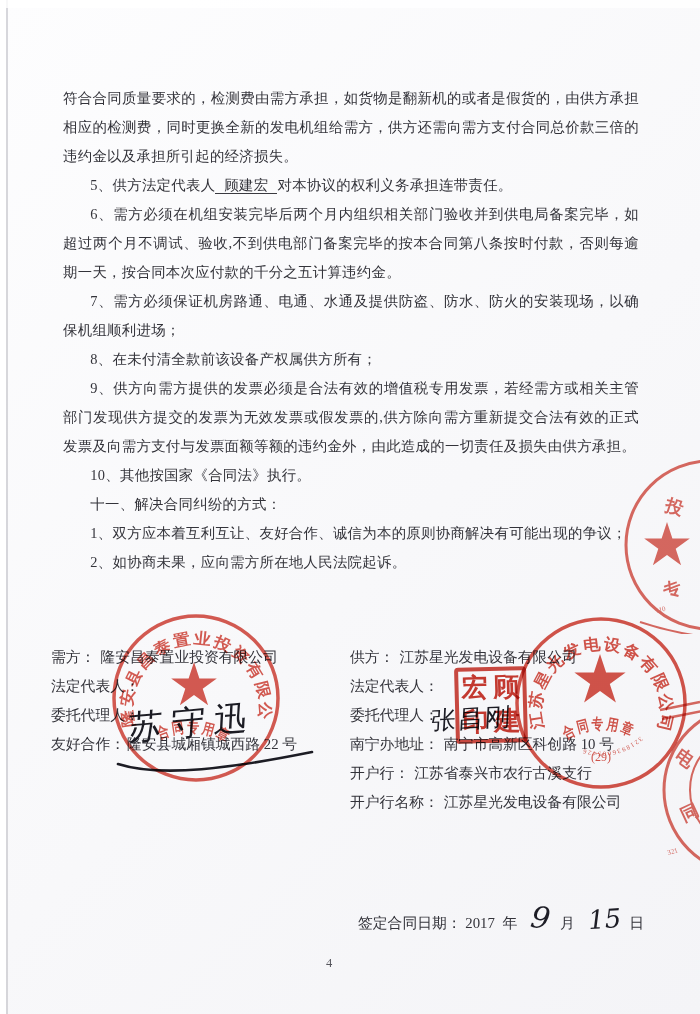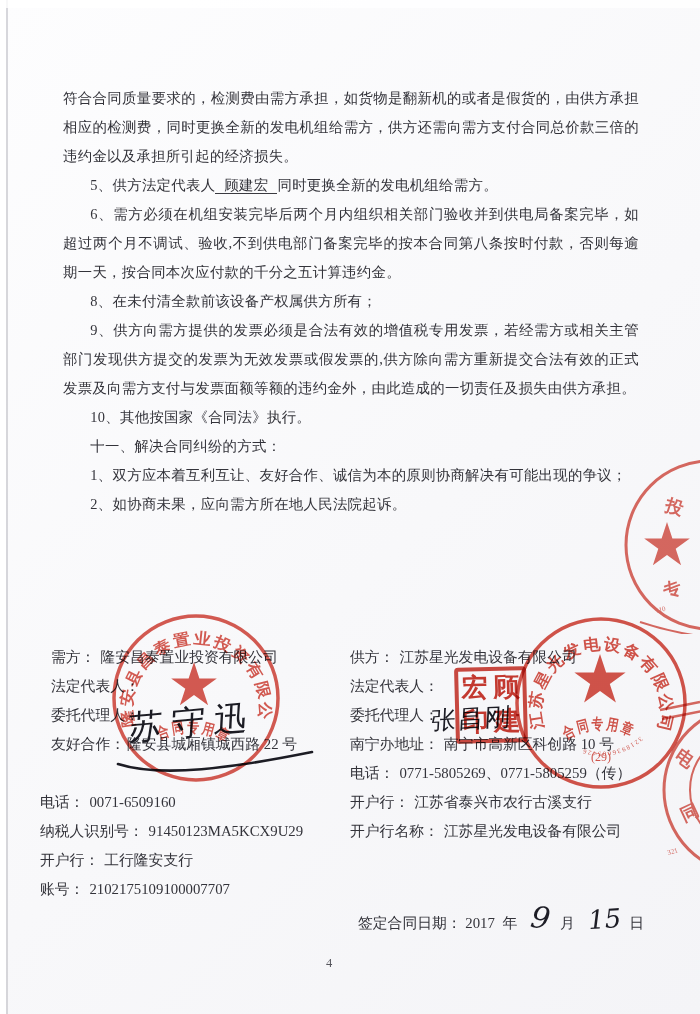--- a/index.html
+++ b/index.html
@@ -66,49 +66,43 @@
 </head>
 <body>
 
 <div id="page">
   <div class="scan-edge-left"></div>
   <div class="scan-edge-line"></div>
   <div class="scan-edge-top"></div>
 
   <div id="bodytext">
     <p>符合合同质量要求的，检测费由需方承担，如货物是翻新机的或者是假货的，由供方承担相应的检测费，同时更换全新的发电机组给需方，供方还需向需方支付合同总价款三倍的违约金以及承担所引起的经济损失。</p>
-    <p class="ind"><span>5、供方法定代表人</span><span class="uname">顾建宏</span><span>同时更换全新的发电机组给需方。</span></p>
+    <p class="ind"><span>5、供方法定代表人</span><span class="uname">顾建宏</span><span>对本协议的权利义务承担连带责任。</span></p>
     <p class="ind">6、需方必须在机组安装完毕后两个月内组织相关部门验收并到供电局备案完毕，如超过两个月不调试、验收,不到供电部门备案完毕的按本合同第八条按时付款，否则每逾期一天，按合同本次应付款的千分之五计算违约金。</p>
+    <p class="ind">7、需方必须保证机房路通、电通、水通及提供防盗、防水、防火的安装现场，以确保机组顺利进场；</p>
     <p class="ind">8、在未付清全款前该设备产权属供方所有；</p>
     <p class="ind">9、供方向需方提供的发票必须是合法有效的增值税专用发票，若经需方或相关主管部门发现供方提交的发票为无效发票或假发票的,供方除向需方重新提交合法有效的正式发票及向需方支付与发票面额等额的违约金外，由此造成的一切责任及损失由供方承担。</p>
     <p class="ind">10、其他按国家《合同法》执行。</p>
     <p class="ind">十一、解决合同纠纷的方式：</p>
     <p class="ind">1、双方应本着互利互让、友好合作、诚信为本的原则协商解决有可能出现的争议；</p>
     <p class="ind">2、如协商未果，应向需方所在地人民法院起诉。</p>
   </div>
 
   <div class="col" style="left:51px;top:643px;width:310px;">
     <div class="frow"><span class="lab">需方：</span><span class="val">隆安昌泰置业投资有限公司</span></div>
     <div class="frow"><span class="lab">法定代表人：</span></div>
     <div class="frow"><span class="lab">委托代理人：</span></div>
     <div class="frow"><span class="lab">友好合作：</span><span class="val wide">隆安县城厢镇城西路 22 号</span></div>
   </div>
-  <div class="col" style="left:40px;top:788px;width:310px;">
-    <div class="frow"><span class="lab">电话：</span><span class="val">0071-6509160</span></div>
-    <div class="frow"><span class="lab">纳税人识别号：</span><span class="val">91450123MA5KCX9U29</span></div>
-    <div class="frow"><span class="lab">开户行：</span><span class="val">工行隆安支行</span></div>
-    <div class="frow"><span class="lab">账号：</span><span class="val">2102175109100007707</span></div>
-  </div>
 
   <div class="col" style="left:350px;top:643px;width:345px;">
     <div class="frow"><span class="lab">供方：</span><span class="val">江苏星光发电设备有限公司</span></div>
     <div class="frow"><span class="lab">法定代表人：</span></div>
     <div class="frow"><span class="lab">委托代理人：</span></div>
     <div class="frow"><span class="lab">南宁办地址：</span><span class="val">南宁市高新区科创路 10 号</span></div>
-    <div class="frow"><span class="lab">电话：</span><span class="val">0771-5805269、0771-5805259（传）</span></div>
     <div class="frow"><span class="lab">开户行：</span><span class="val">江苏省泰兴市农行古溪支行</span></div>
     <div class="frow"><span class="lab">开户行名称：</span><span class="val">江苏星光发电设备有限公司</span></div>
   </div>
 
   <div id="dateline">
     <span>签定合同日期：</span>
     <span>2017</span>
     <span style="margin-left:4px;">年</span>
     <span class="hand-digit hd-month">9</span>
     <span>月</span>

